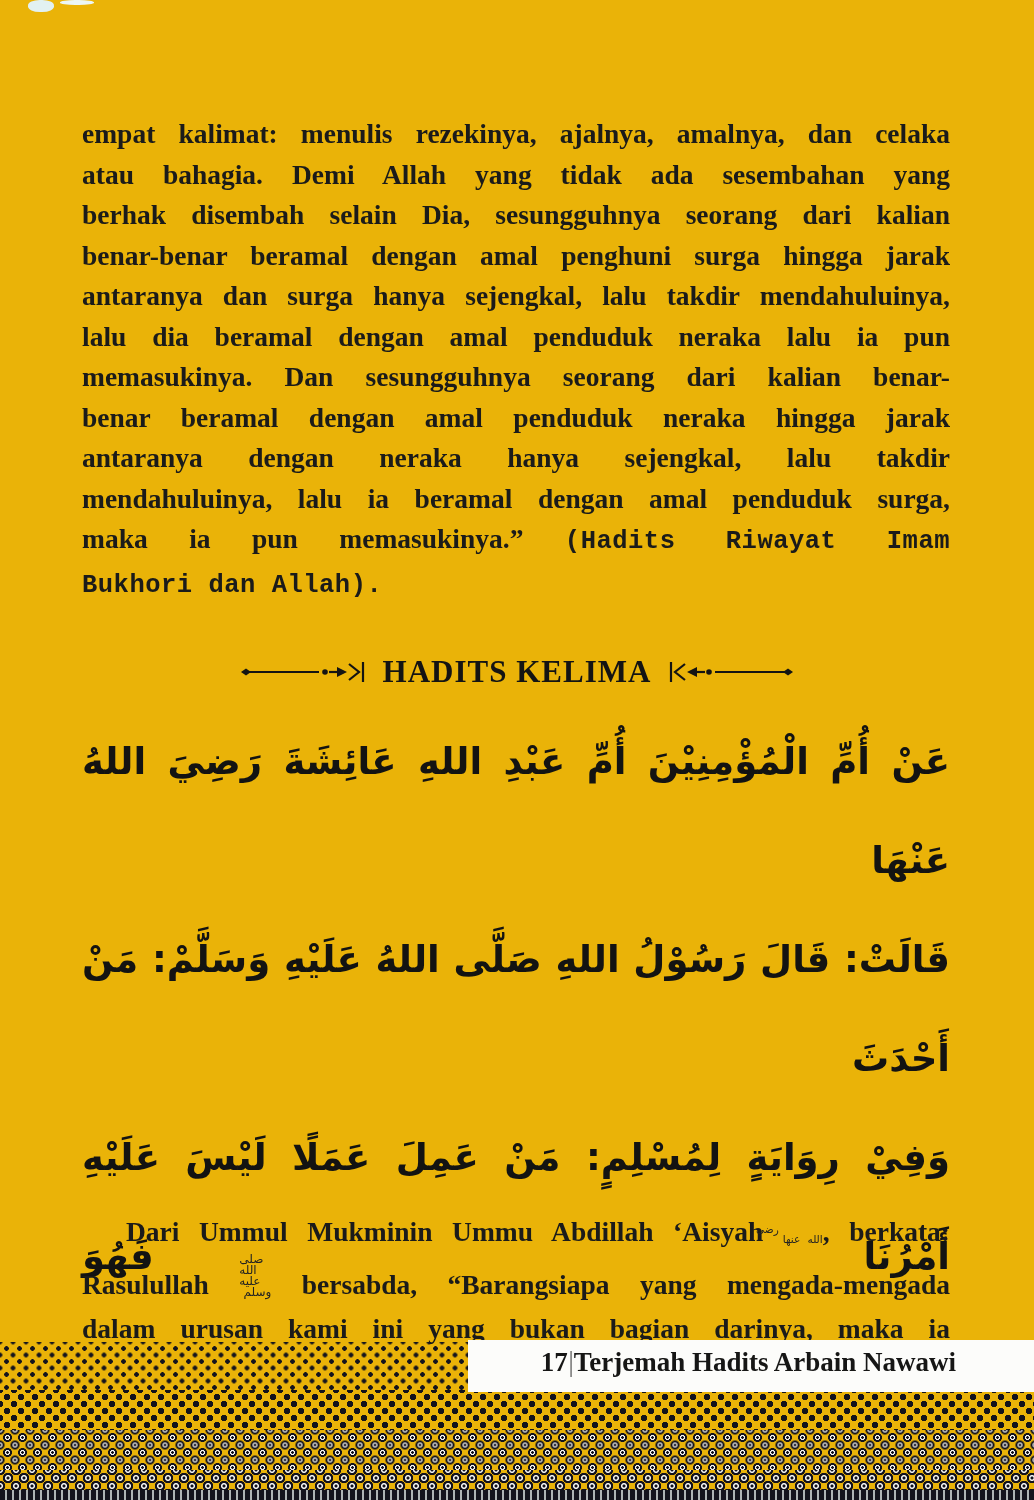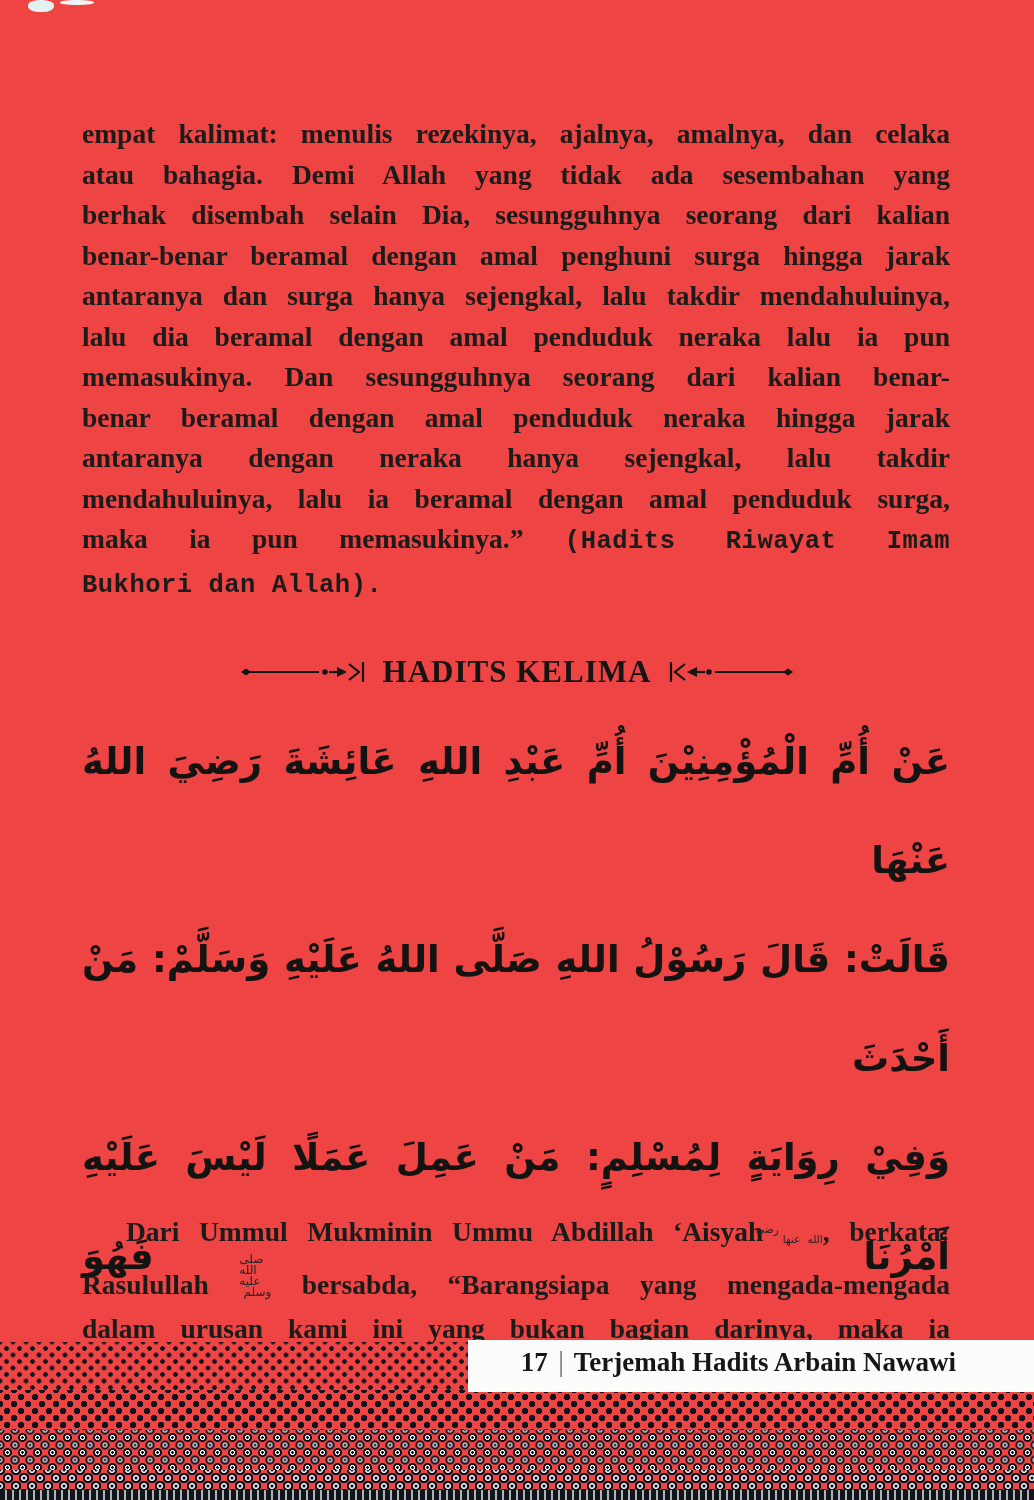--- a/index.html
+++ b/index.html
@@ -1,20 +1,20 @@
 <!DOCTYPE html>
 <html><head>
 <meta charset="utf-8">
 <style>
   html,body{margin:0;padding:0;background:#e9e9e7;}
   #page{
     position:relative;
     width:1034px;height:1500px;
     margin:0 auto;
-    background:#ef4444;
+    background:#eab308;
     overflow:hidden;
     color:#171716;
   }
   
   .ind-text{
     font-family:"Liberation Serif","DejaVu Serif",serif;
     font-weight:700;
     font-size:27.5px;
     color:#1b1b1a;
   }
@@ -55,21 +55,21 @@
   }
   #arabic .line{line-height:99px;}
   #arabic .sm{font-size:26px;font-weight:700;}
   
   #footer-patch{
     position:absolute;left:468px;top:1340px;width:566px;height:52px;
     background:#fcfcfa;z-index:3;
   }
   #footer{
     position:absolute;top:1344px;right:78px;z-index:4;
-    display:flex;align-items:baseline;gap:10px;
+    display:flex;align-items:baseline;
     font-family:"Liberation Serif","DejaVu Serif",serif;
     font-weight:700;font-size:27px;color:#161615;white-space:nowrap;
   }
   #footer .sep{font-weight:400;font-size:30px;transform:scaleX(.6);display:inline-block;}
   
   .ht{position:absolute;left:0;width:1034px;z-index:2;}
   #ht1{top:1342px;height:48px;
     background-image:
       radial-gradient(circle,#14141e 0 2.0px,transparent 2.6px),
       radial-gradient(circle,#14141e 0 2.0px,transparent 2.6px);

